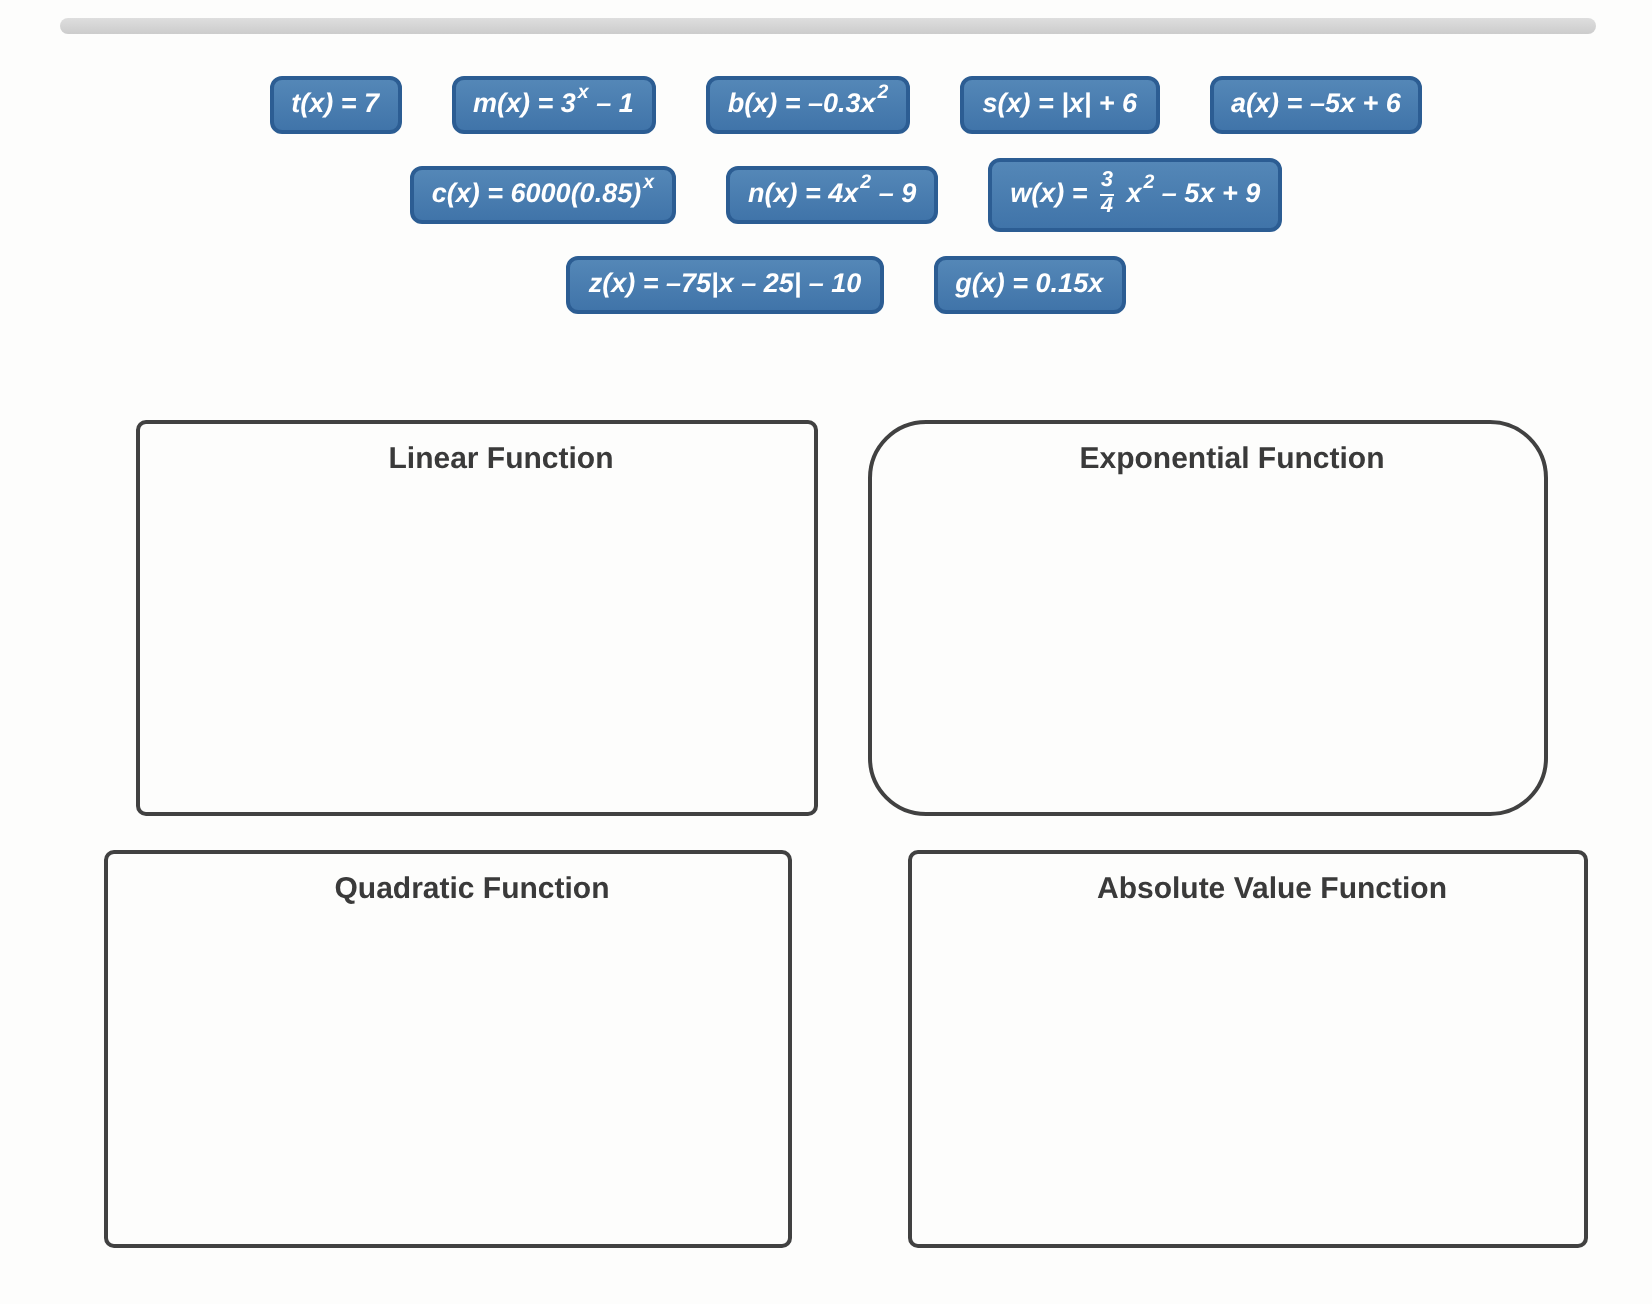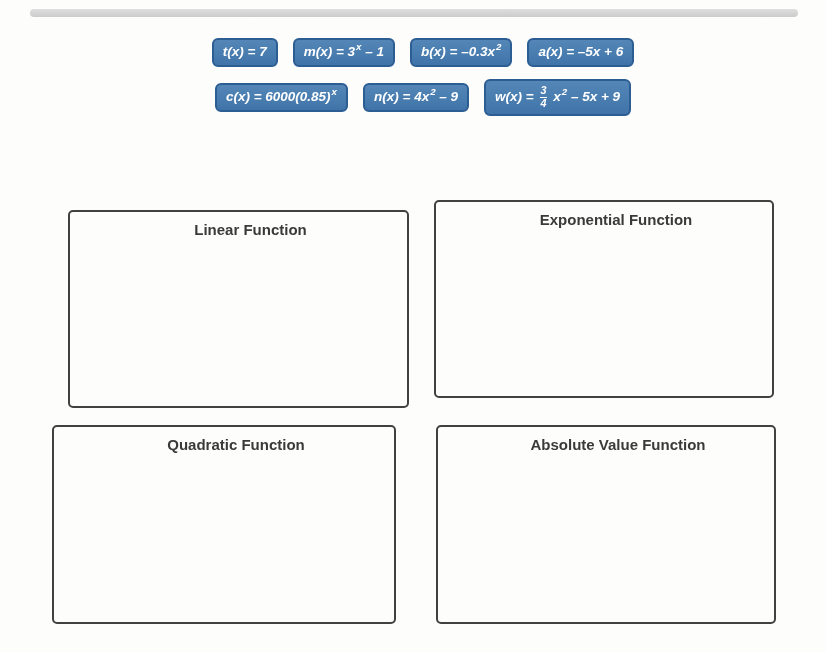--- a/index.html
+++ b/index.html
@@ -34,21 +34,21 @@
     right: 0;
     display: flex;
     flex-direction: column;
     align-items: center;
     gap: 12px;
     padding-left: 20px;
   }
   .tile-row {
     display: flex;
     align-items: center;
-    gap: 15px;
+    gap: 25px;
   }
   .tile {
     display: inline-flex;
     align-items: center;
     white-space: pre;
     background: linear-gradient(var(--tile-fill-light, #5487b7), var(--tile-fill, #4074a9));
     border: 2px solid var(--tile-border, #2c5d93);
     border-radius: 6px;
     color: var(--tile-text, #ffffff);
     font-weight: bold;
@@ -84,42 +84,47 @@
   }
   .box-title {
     text-align: center;
     font-weight: bold;
     font-size: 15px;
     color: var(--box-title, #3a3a3a);
     padding-top: 9px;
     margin-left: 24px;
   }
   .box-linear    { left: 68px;  top: 210px; width: 337px; height: 194px; }
-  .box-expo      { left: 434px; top: 200px; width: 336px; height: 194px; }
+  .box-expo      { left: 434px; top: 210px; width: 336px; height: 194px; border-radius: 29px; }
   .box-quadratic { left: 52px;  top: 425px; width: 340px; height: 195px; }
-  .box-absvalue  { left: 436px; top: 425px; width: 336px; height: 195px; }
+  .box-absvalue  { left: 454px; top: 425px; width: 336px; height: 195px; }
 </style>
 </head>
 <body style="--tile-fill: #4074a9; --tile-fill-light: #5487b7; --tile-border: #2c5d93; --tile-text: #ffffff; --box-border: #414141; --box-title: #3a3a3a; --divider-top: #dedede; --divider-bottom: #cccccc; background: rgb(253, 253, 252);">
 
 <div class="page">
 
   <div class="top-divider"></div>
 
   <div class="tiles">
       <div class="tile-row">
         <div class="tile">t(x) = 7</div>
         <div class="tile">m(x) = 3<span class="sup">x</span> – 1</div>
         <div class="tile">b(x) = –0.3x<span class="sup">2</span></div>
+        <div class="tile">s(x) = |x| + 6</div>
         <div class="tile">a(x) = –5x + 6</div>
       </div>
       <div class="tile-row">
         <div class="tile">c(x) = 6000(0.85)<span class="sup">x</span></div>
         <div class="tile">n(x) = 4x<span class="sup">2</span> – 9</div>
         <div class="tile">w(x) = <span class="frac"><span class="num">3</span><span class="den">4</span></span> x<span class="sup">2</span> – 5x + 9</div>
+      </div>
+      <div class="tile-row">
+        <div class="tile">z(x) = –75|x – 25| – 10</div>
+        <div class="tile">g(x) = 0.15x</div>
       </div>
     </div>
 
   <div class="box box-linear">
     <div class="box-title">Linear Function</div>
   </div>
 
   <div class="box box-expo">
     <div class="box-title">Exponential Function</div>
   </div>

